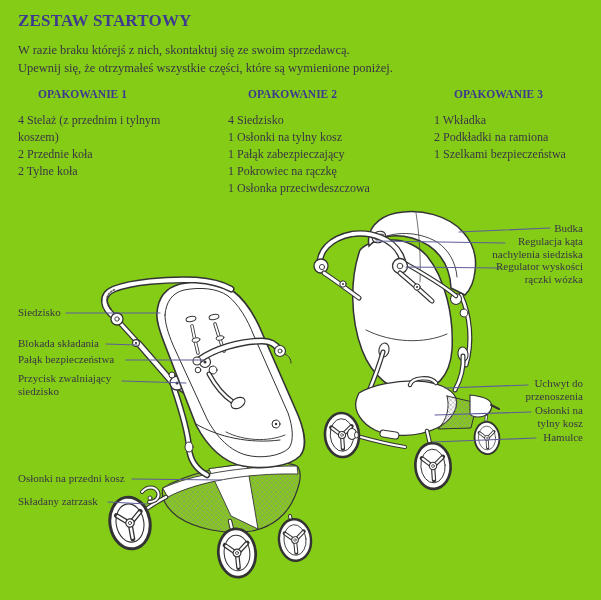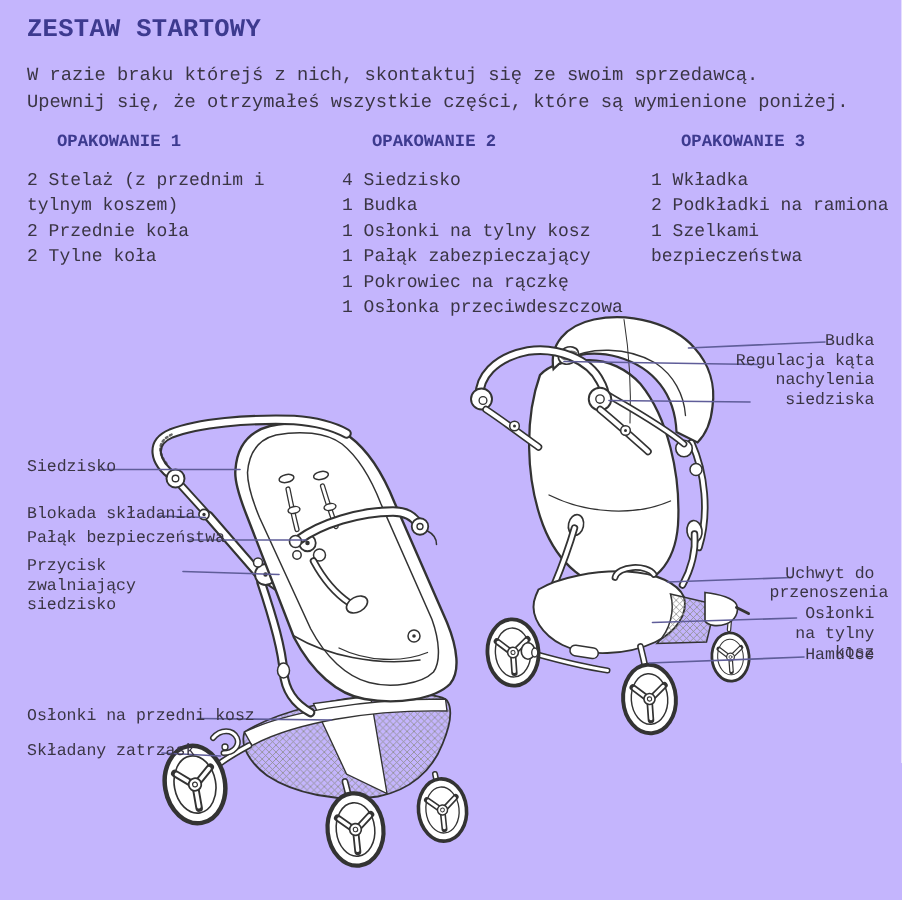--- a/index.html
+++ b/index.html
@@ -1,17 +1,17 @@
 <!DOCTYPE html>
 <html lang="pl"><head>
 <meta charset="utf-8">
 <style>
   html,body{margin:0;padding:0;background:#fff;}
-  .page{position:relative;width:601px;height:600px;background:#c4b5fd;overflow:hidden;
-        font-family:Liberation Mono, monospace;color:#3a3544;}
+  .page{position:relative;width:601px;height:600px;background:#84cc16;overflow:hidden;
+        font-family:Liberation Serif, serif;color:#3a3544;}
   .title{position:absolute;left:18px;top:11px;font-size:17px;font-weight:700;
          color:#3d3a8f;letter-spacing:.2px;}
   .intro{position:absolute;left:18px;top:41px;font-size:12.5px;line-height:18px;color:#3a3544;}
   .pkg{position:absolute;top:86px;font-size:12px;line-height:17px;}
   .pkg .hd{font-size:11.5px;font-weight:700;color:#3d3a8f;margin-bottom:9px;margin-left:20px;}
   .pkg .it{margin:0;}
   .pkg1{left:18px;width:176px;}
   .pkg2{left:228px;width:200px;}
   .pkg3{left:434px;width:162px;}
   svg.art{position:absolute;left:0;top:0;}
@@ -25,29 +25,28 @@
 
   <div class="title">ZESTAW STARTOWY</div>
 
   <div class="intro">
     <div>W razie braku którejś z nich, skontaktuj się ze swoim sprzedawcą.</div>
     <div>Upewnij się, że otrzymałeś wszystkie części, które są wymienione poniżej.</div>
   </div>
 
   <div class="pkg pkg1">
     <div class="hd">OPAKOWANIE 1</div>
-    <div class="it">2 Stelaż (z przednim i tylnym koszem)</div>
+    <div class="it">4 Stelaż (z przednim i tylnym koszem)</div>
     <div class="it">2 Przednie koła</div>
     <div class="it">2 Tylne koła</div>
   </div>
 
   <div class="pkg pkg2">
     <div class="hd">OPAKOWANIE 2</div>
     <div class="it">4 Siedzisko</div>
-    <div class="it">1 Budka</div>
     <div class="it">1 Osłonki na tylny kosz</div>
     <div class="it">1 Pałąk zabezpieczający</div>
     <div class="it">1 Pokrowiec na rączkę</div>
     <div class="it">1 Osłonka przeciwdeszczowa</div>
   </div>
 
   <div class="pkg pkg3">
     <div class="hd">OPAKOWANIE 3</div>
     <div class="it">1 Wkładka</div>
     <div class="it">2 Podkładki na ramiona</div>
@@ -236,17 +235,18 @@
 
   <div class="lbl" style="left:18px;top:306px">Siedzisko</div>
   <div class="lbl" style="left:18px;top:337px">Blokada składania</div>
   <div class="lbl" style="left:18px;top:353px">Pałąk bezpieczeństwa</div>
   <div class="lbl" style="left:18px;top:372px;width:104px">Przycisk zwalniający siedzisko</div>
   <div class="lbl" style="left:18px;top:472px">Osłonki na przedni kosz</div>
   <div class="lbl" style="left:18px;top:495px">Składany zatrzask</div>
 
   <div class="lbl r" style="top:222px">Budka</div>
   <div class="lbl r" style="top:235px;width:102px">Regulacja kąta nachylenia siedziska</div>
+  <div class="lbl r" style="top:260px;width:94px">Regulator wyskości rączki wózka</div>
   <div class="lbl r" style="top:377px;width:70px">Uchwyt do przenoszenia</div>
   <div class="lbl r" style="top:404px;width:56px">Osłonki na tylny kosz</div>
   <div class="lbl r" style="top:431px">Hamulce</div>
 
 </div>
 
 </body></html>

